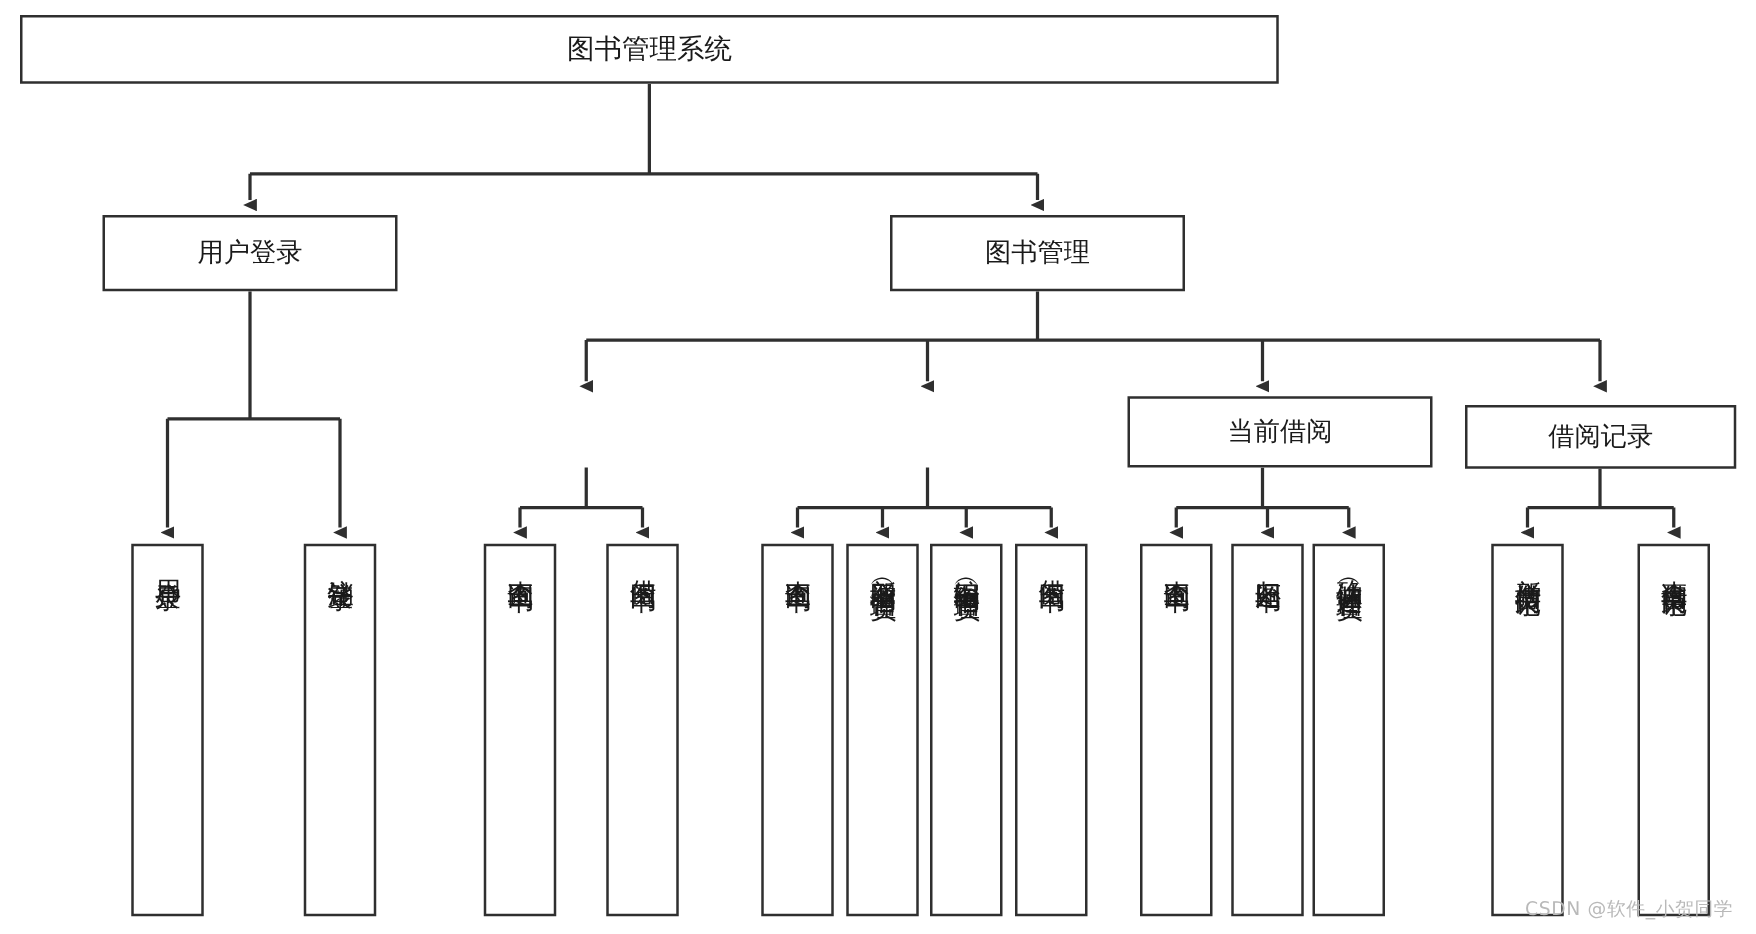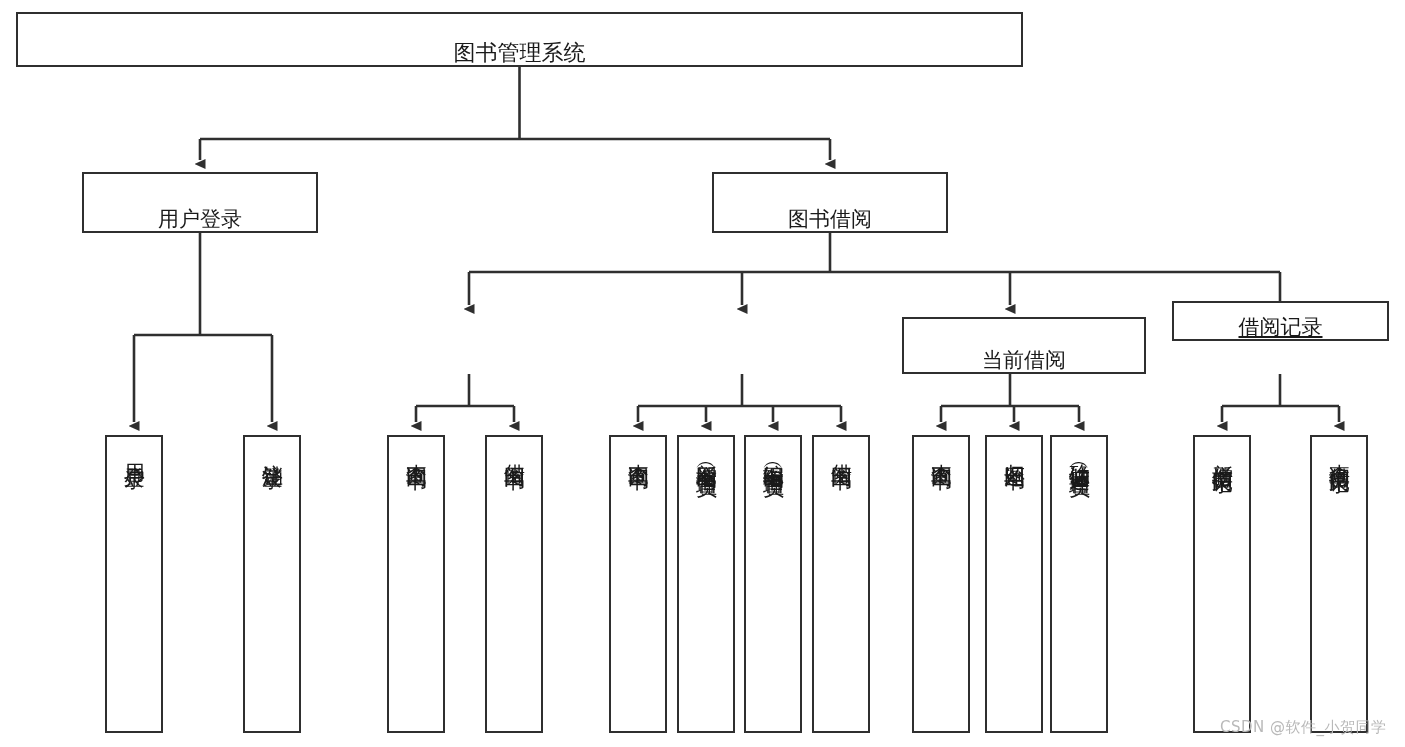--- a/index.html
+++ b/index.html
@@ -25,21 +25,21 @@
     width: 1405px;
     height: 747px;
     pointer-events: none;
   }
   .node {
     position: absolute;
     box-sizing: border-box;
     border: 2px solid #2f2f2f;
     background: #ffffff;
     display: flex;
-    align-items: flex-end;
+    align-items: center;
     justify-content: center;
     color: #1a1a1a;
   }
   .node .label {
     text-align: center;
     line-height: 1.15;
     white-space: nowrap;
   }
   .node.horizontal .label {
     font-size: 21px;
@@ -126,27 +126,27 @@
   </svg>
 
   <div class="node root horizontal" style="left: 16px; top: 12px; width: 1007px; height: 55px;">
     <span class="label">图书管理系统</span>
   </div>
 
   <div class="node horizontal" style="left: 82px; top: 172px; width: 236px; height: 61px;">
     <span class="label">用户登录</span>
   </div>
   <div class="node horizontal" style="left: 712px; top: 172px; width: 236px; height: 61px;">
-    <span class="label">图书借阅</span>
+    <span class="label">图书管理</span>
   </div>
 
   <div class="node horizontal" style="left: 902px; top: 317px; width: 244px; height: 57px;">
     <span class="label">当前借阅</span>
   </div>
-  <div class="node horizontal" style="left: 1172px; top: 301px; width: 217px; height: 40px; text-decoration: underline;">
+  <div class="node horizontal" style="left: 1172px; top: 324px; width: 217px; height: 51px;">
     <span class="label">借阅记录</span>
   </div>
 
   <div class="node vertical" style="left: 105px; top: 435px; width: 58px; height: 298px;">
     <span class="label">用户登录</span>
   </div>
   <div class="node vertical" style="left: 243px; top: 435px; width: 58px; height: 298px;">
     <span class="label">注销登录</span>
   </div>
   <div class="node vertical" style="left: 387px; top: 435px; width: 58px; height: 298px;">

